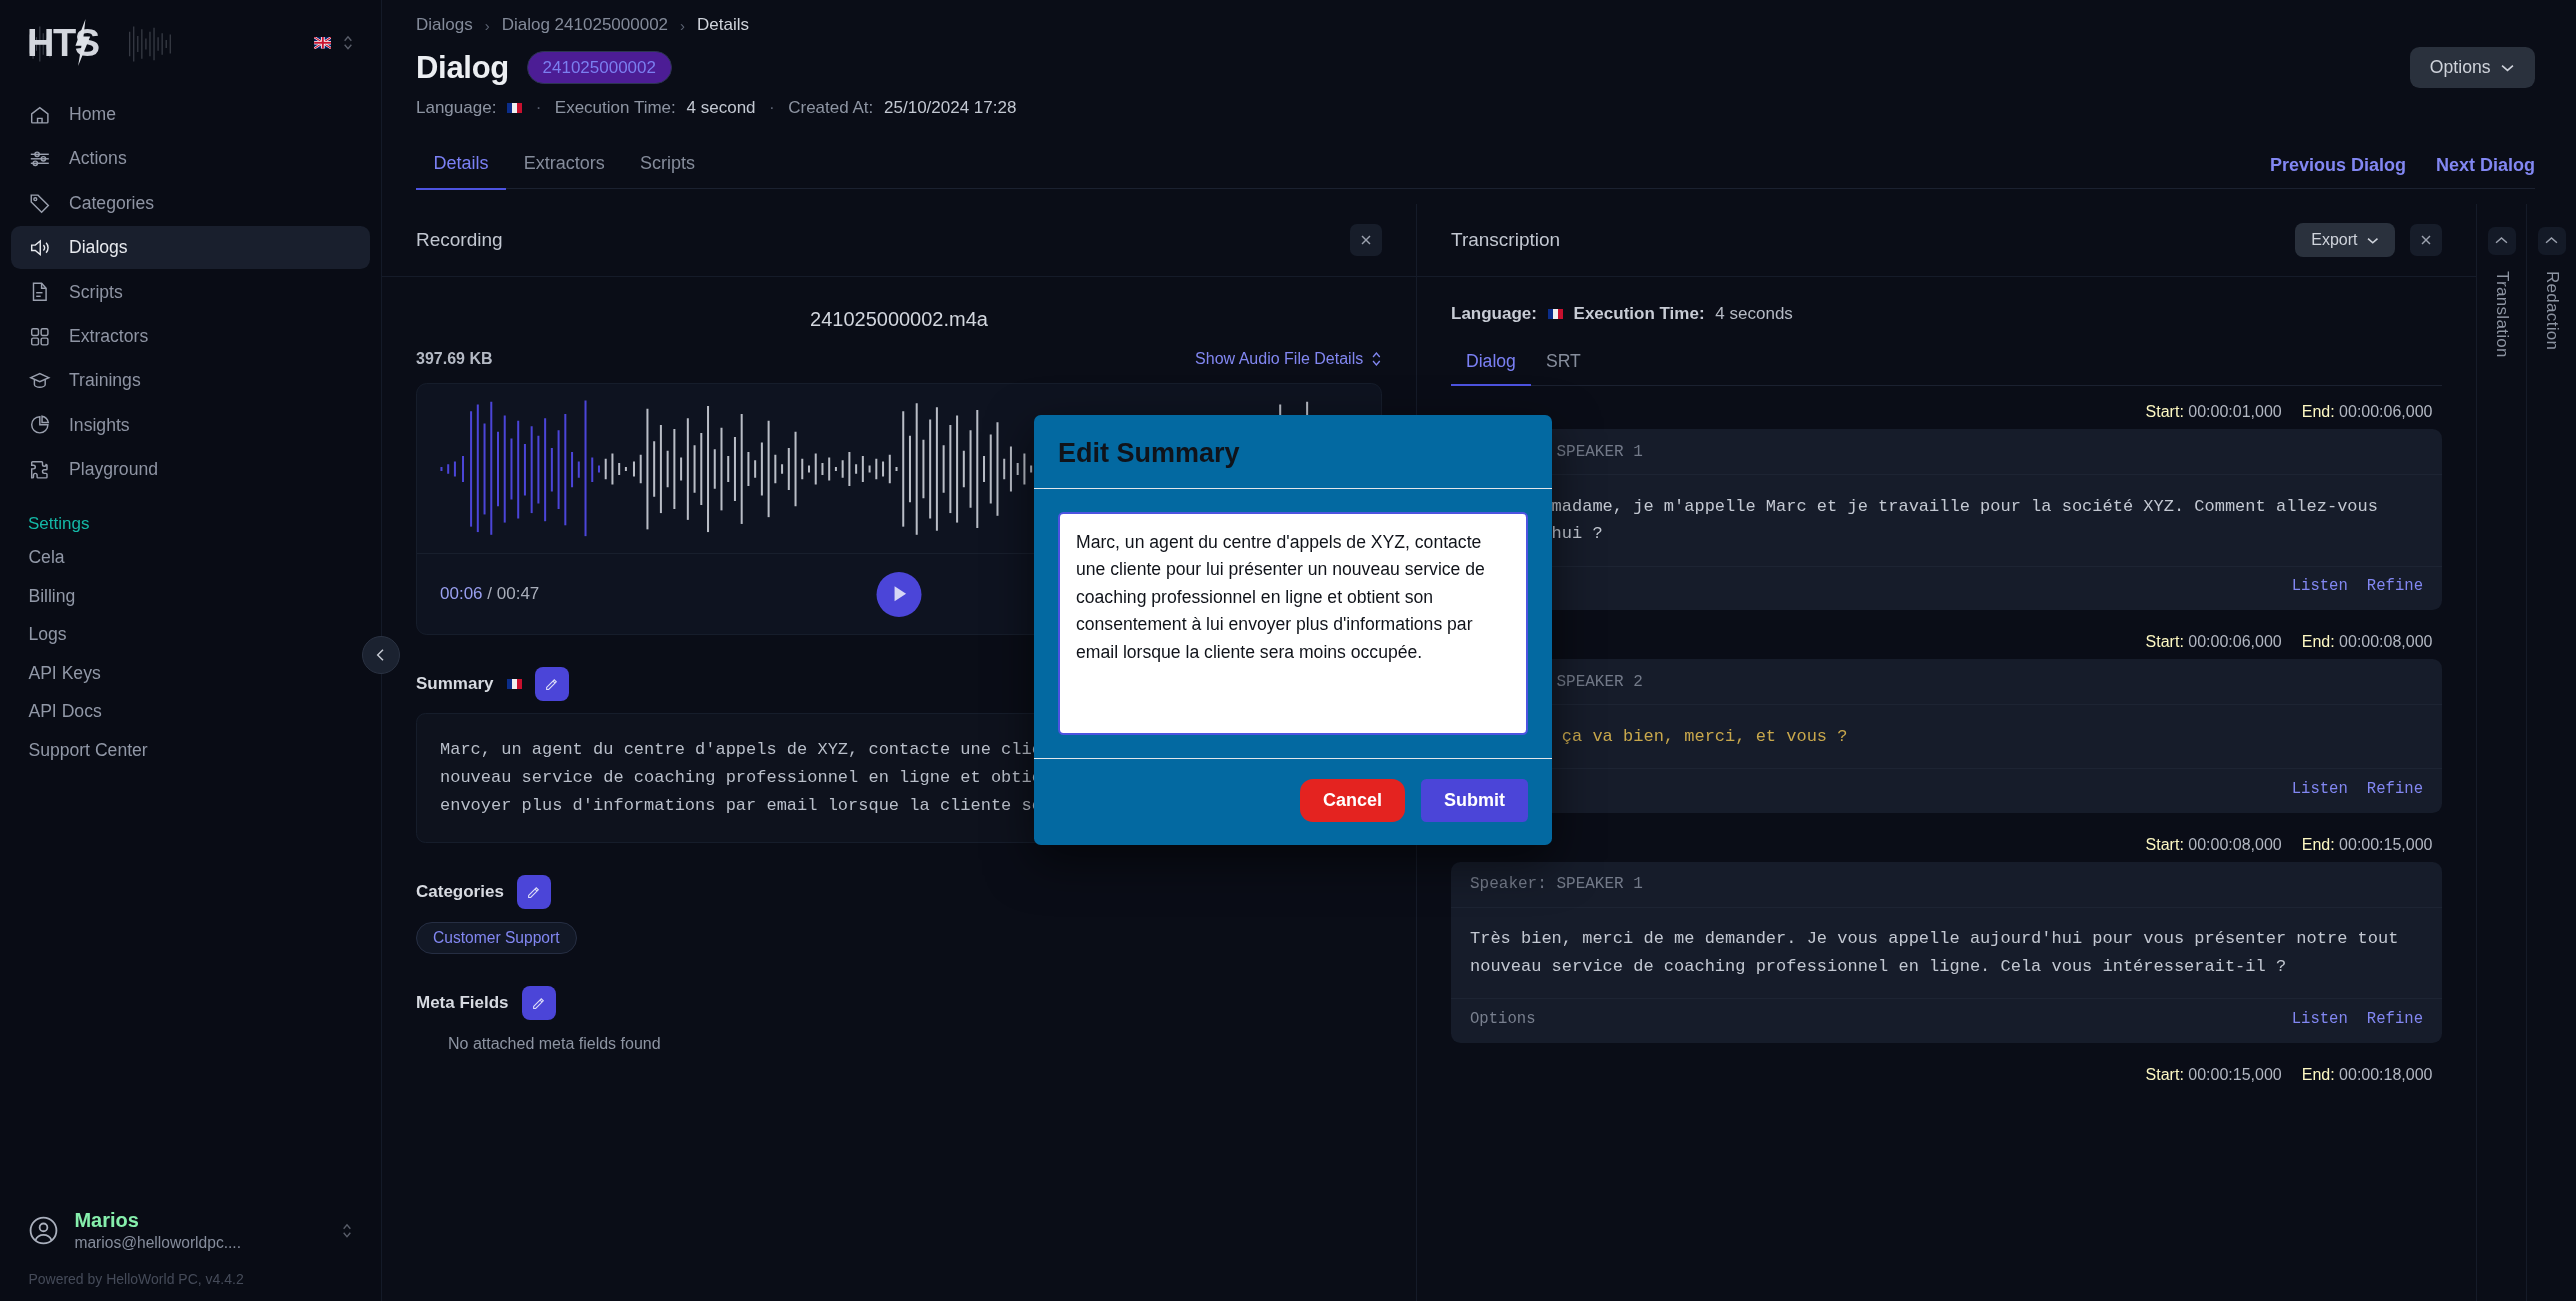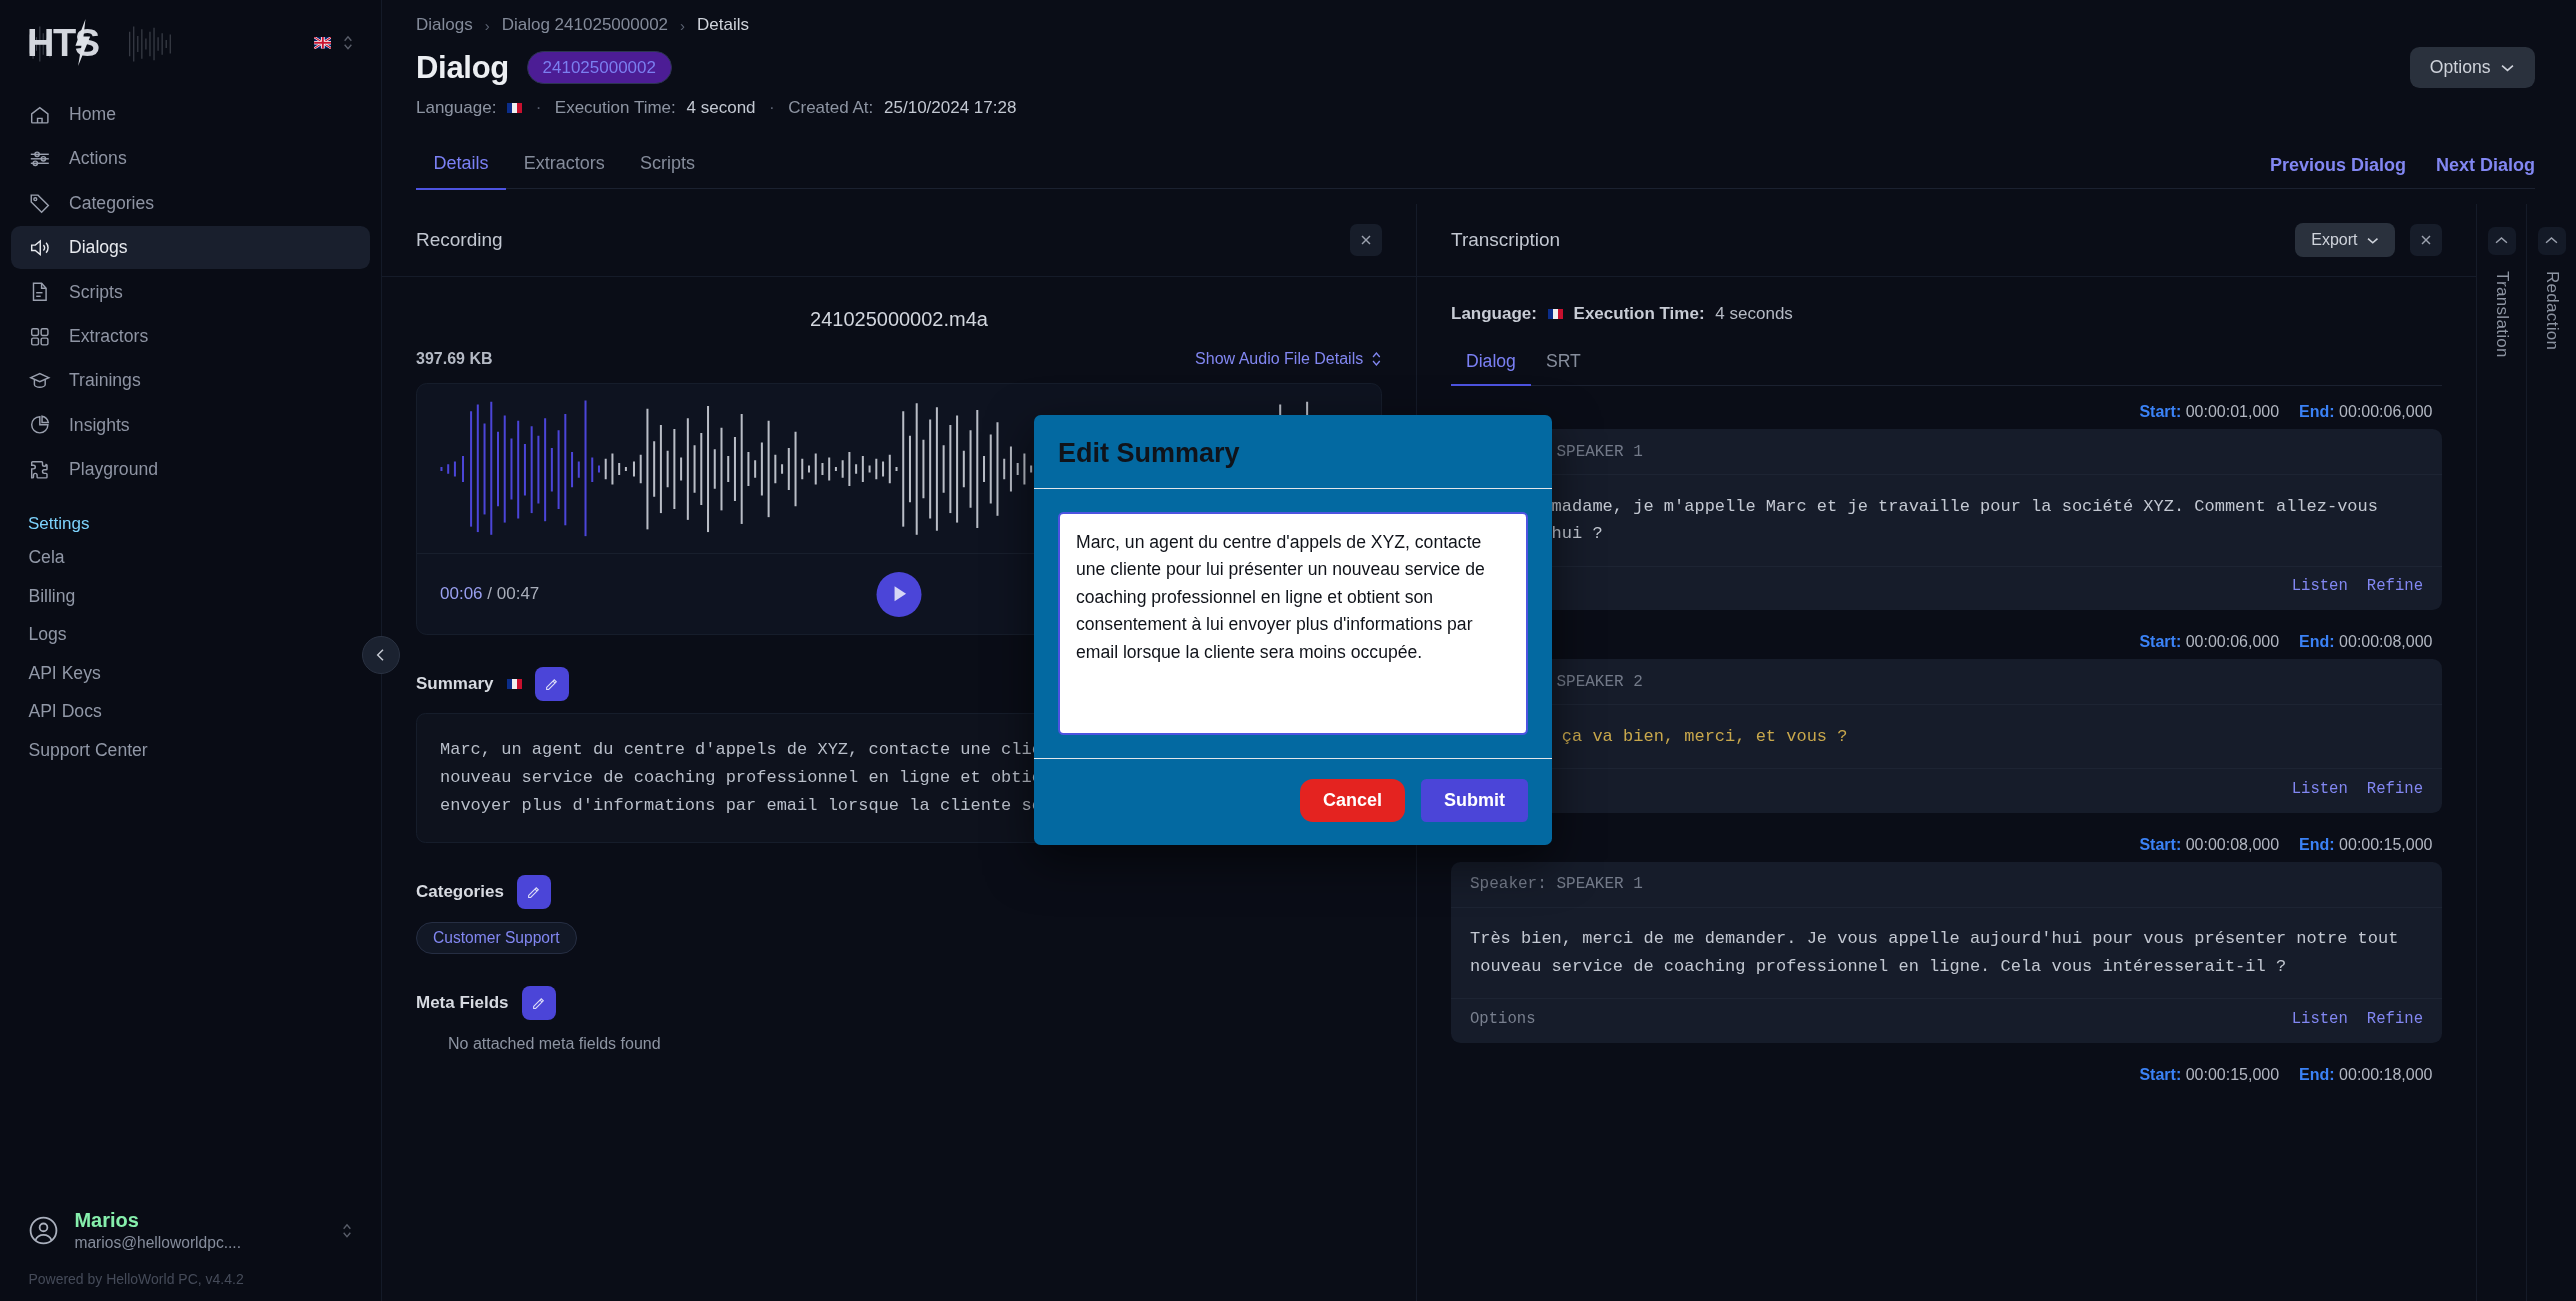--- a/index.html
+++ b/index.html
@@ -43,21 +43,21 @@
     display: flex; align-items: center; gap: 17.6px;
     padding: 10px 17.6px; border-radius: 9.5px;
     color: #8e94a3; font-size: 17.6px; cursor: pointer;
   }
   .nav-item .ico { width: 23px; height: 23px; flex: 0 0 23px; display:flex; align-items:center; justify-content:center;}
   .nav-item svg { width: 21.6px; height: 21.6px; stroke: #9aa0ae; fill: none; stroke-width: 1.6; }
   .nav-item.active { background: #191f2d; color: #e7e9ee; }
   .nav-item.active svg { stroke: #e7e9ee; }
 
   .settings-head {
-    margin: 23px 0 4px 28px; color: #7dd3fc; font-size: 17px;
+    margin: 23px 0 4px 28px; color: #14b8a6; font-size: 17px;
   }
   .sub-nav { display: flex; flex-direction: column; padding: 0 10.8px; }
   .sub-item {
     padding: 8.8px 17.6px; color: #9198a7; font-size: 17.6px; cursor: pointer; border-radius: 8px;
   }
 
   .sb-footer { margin-top: auto; padding: 0 23px 15px 23px; }
   .sb-user { display: flex; align-items: center; gap: 15px; padding: 9.5px 5.4px; cursor:pointer; }
   .avatar { width: 31px; height: 31px; flex:0 0 31px; }
   .sb-user-meta { display:flex; flex-direction: column; gap: 2px; min-width: 0; }
@@ -184,21 +184,21 @@
   .tr-tabs { display: flex; border-bottom: 0.7px solid #1b2130; margin-top: 19px; }
   .tr-tab {
     padding: 8px 15px 12px 15px; font-size: 17.6px; color: #868d9c; cursor: pointer;
     border-bottom: 2.7px solid transparent; margin-bottom: -1.4px; font-weight: 500;
   }
   .tr-tab.active { color: #7b80f5; border-bottom-color: #4d53e0; }
 
   .seg-list { padding-top: 17.6px; }
   .seg { margin-bottom: 23px; }
   .seg-times { display: flex; justify-content: flex-end; gap: 20px; color: #b2b7c2; font-size: 16px; padding-right: 9.5px; padding-bottom: 8px;}
-  .seg-times b { color: #3b82f6; font-weight: 700; }
+  .seg-times b { color: #fef9c3; font-weight: 400; }
   .seg-card { background: #161c2a; border-radius: 9.5px; overflow: hidden; }
   .seg-speaker { padding: 13.5px 19px; color: #737a89; font-size: 16px; font-family: "Liberation Mono", monospace; border-bottom: 0.7px solid #1d2433; }
   .seg-text {
     padding: 17.6px 19px; color: #c3c8d2; font-size: 17px; line-height: 1.62;
     font-family: "Liberation Mono", monospace;
   }
   .seg-text.hl { color: #c9a84c; }
   .seg-foot { display: flex; align-items: center; padding: 10.8px 19px 15px 19px; border-top: 0.7px solid #1d2433; }
   .seg-opt { color: #787f8e; font-size: 15.6px; font-family: "Liberation Mono", monospace; cursor: pointer;}
   .seg-links { margin-left: auto; display: flex; gap: 19px; }

